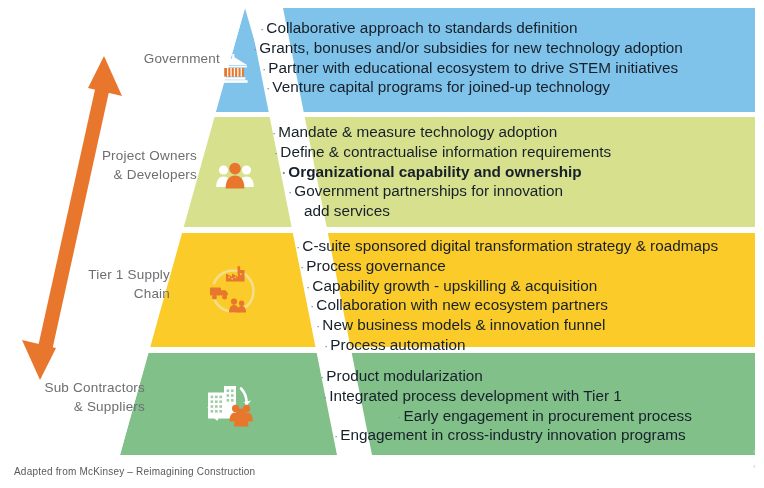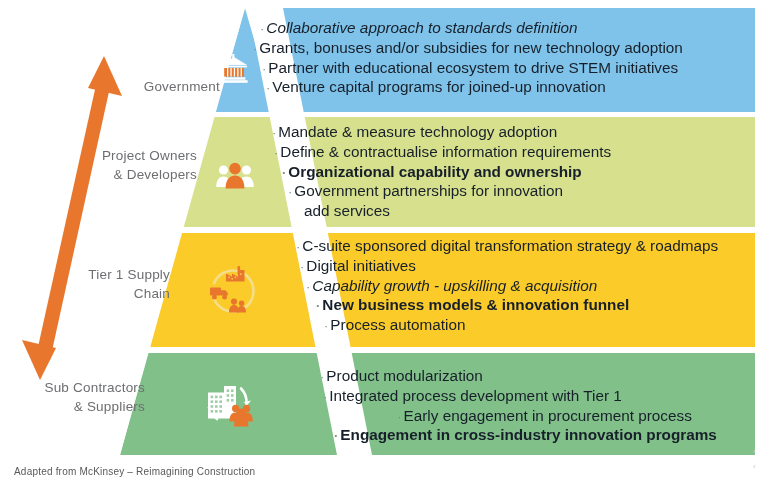--- a/index.html
+++ b/index.html
@@ -116,21 +116,21 @@
     <g>
 
       <polygon points="88,36 102,38 40,320 26,316" fill="#E8762C"></polygon>
 
       <polygon points="94,16 112,56 78,48" fill="#E8762C"></polygon>
 
       <polygon points="30,340 12,300 46,308" fill="#E8762C"></polygon>
     </g>
   </svg>
 
-  <div class="tier-label" style="left:50px; top:50px; width:170px;margin-top:28px;">Government</div>
+  <div class="tier-label" style="left:50px; top:50px; width:170px;">Government</div>
 
   <div class="tier-label" style="left:50px; top:147px; width:147px;">Project Owners
 &amp; Developers</div>
 
   <div class="tier-label" style="left:30px; top:266px; width:140px;">Tier 1 Supply
 Chain</div>
 
   <div class="tier-label" style="left:0px; top:379px; width:145px;">Sub Contractors
 &amp; Suppliers</div>
 
@@ -234,31 +234,31 @@
       <circle cx="35.6" cy="30.4" r="3.6"></circle>
       <path d="M29.4 43.5 C29.4 37 32 34.6 35.6 34.6 C39.2 34.6 41.8 37 41.8 43.5 Z"></path>
       <circle cx="46.6" cy="30.4" r="3.6"></circle>
       <path d="M40.4 43.5 C40.4 37 43 34.6 46.6 34.6 C50.2 34.6 52.8 37 52.8 43.5 Z"></path>
       <circle cx="41.2" cy="34.6" r="4.2"></circle>
       <path d="M34 48.6 C34 41.2 37 38.5 41.2 38.5 C45.4 38.5 48.4 41.2 48.4 48.6 Z"></path>
     </g>
   </svg>
 
   <div class="tier-text" style="left:253px; top:18px; width:500px;">
-    <div class="bullet-row" style="padding-left:7px;font-style:italic;">
+    <div class="bullet-row" style="padding-left:7px;">
       <span class="dot">·</span><span>Collaborative approach to standards definition</span>
     </div>
     <div class="bullet-row">
       <span class="dot">·</span><span>Grants, bonuses and/or subsidies for new technology adoption</span>
     </div>
     <div class="bullet-row" style="padding-left:9px;">
       <span class="dot">·</span><span>Partner with educational ecosystem to drive STEM initiatives</span>
     </div>
     <div class="bullet-row" style="padding-left:13px;">
-      <span class="dot">·</span><span>Venture capital programs for joined-up innovation</span>
+      <span class="dot">·</span><span>Venture capital programs for joined-up technology</span>
     </div>
   </div>
 
   <div class="tier-text" style="left:272px; top:122px; width:480px;">
     <div class="bullet-row">
       <span class="dot">·</span><span>Mandate &amp; measure technology adoption</span>
     </div>
     <div class="bullet-row" style="padding-left:2px;">
       <span class="dot">·</span><span>Define &amp; contractualise information requirements</span>
     </div>
@@ -269,44 +269,47 @@
       <span class="dot">·</span><span>Government partnerships for innovation</span>
     </div>
     <div class="cont" style="padding-left:32px;">add services</div>
   </div>
 
   <div class="tier-text" style="left:296px; top:236px; width:460px;">
     <div class="bullet-row">
       <span class="dot">·</span><span>C-suite sponsored digital transformation strategy &amp; roadmaps</span>
     </div>
     <div class="bullet-row" style="padding-left:4px;">
-      <span class="dot">·</span><span>Digital initiatives</span>
-    </div>
-    <div class="bullet-row" style="padding-left:10px;font-style:italic;">
+      <span class="dot">·</span><span>Process governance</span>
+    </div>
+    <div class="bullet-row" style="padding-left:10px;">
       <span class="dot">·</span><span>Capability growth - upskilling &amp; acquisition</span>
     </div>
-    <div class="bullet-row" style="padding-left:20px;font-weight:bold;">
+    <div class="bullet-row" style="padding-left:14px;">
+      <span class="dot">·</span><span>Collaboration with new ecosystem partners</span>
+    </div>
+    <div class="bullet-row" style="padding-left:20px;">
       <span class="dot">·</span><span>New business models &amp; innovation funnel</span>
     </div>
     <div class="bullet-row" style="padding-left:28px;">
       <span class="dot">·</span><span>Process automation</span>
     </div>
   </div>
 
   <div class="tier-text" style="left:320px; top:366px; width:440px;">
     <div class="bullet-row">
       <span class="dot">·</span><span>Product modularization</span>
     </div>
     <div class="bullet-row" style="padding-left:3px;">
       <span class="dot">·</span><span>Integrated process development with Tier 1</span>
     </div>
     <div class="bullet-row" style="padding-left:9px;text-align:center;">
       <span class="dot">·</span><span>Early engagement in procurement process</span>
     </div>
-    <div class="bullet-row" style="padding-left:14px;font-weight:bold;">
+    <div class="bullet-row" style="padding-left:14px;">
       <span class="dot">·</span><span>Engagement in cross-industry innovation programs</span>
     </div>
   </div>
 
   <div id="footer-note">Adapted from McKinsey – Reimagining Construction</div>
 
   <div class="edge-mark" style="left:753px; top:447px;">‹</div>
   <div class="edge-mark" style="left:753px; top:462px;">‹</div>
 
 </div>

